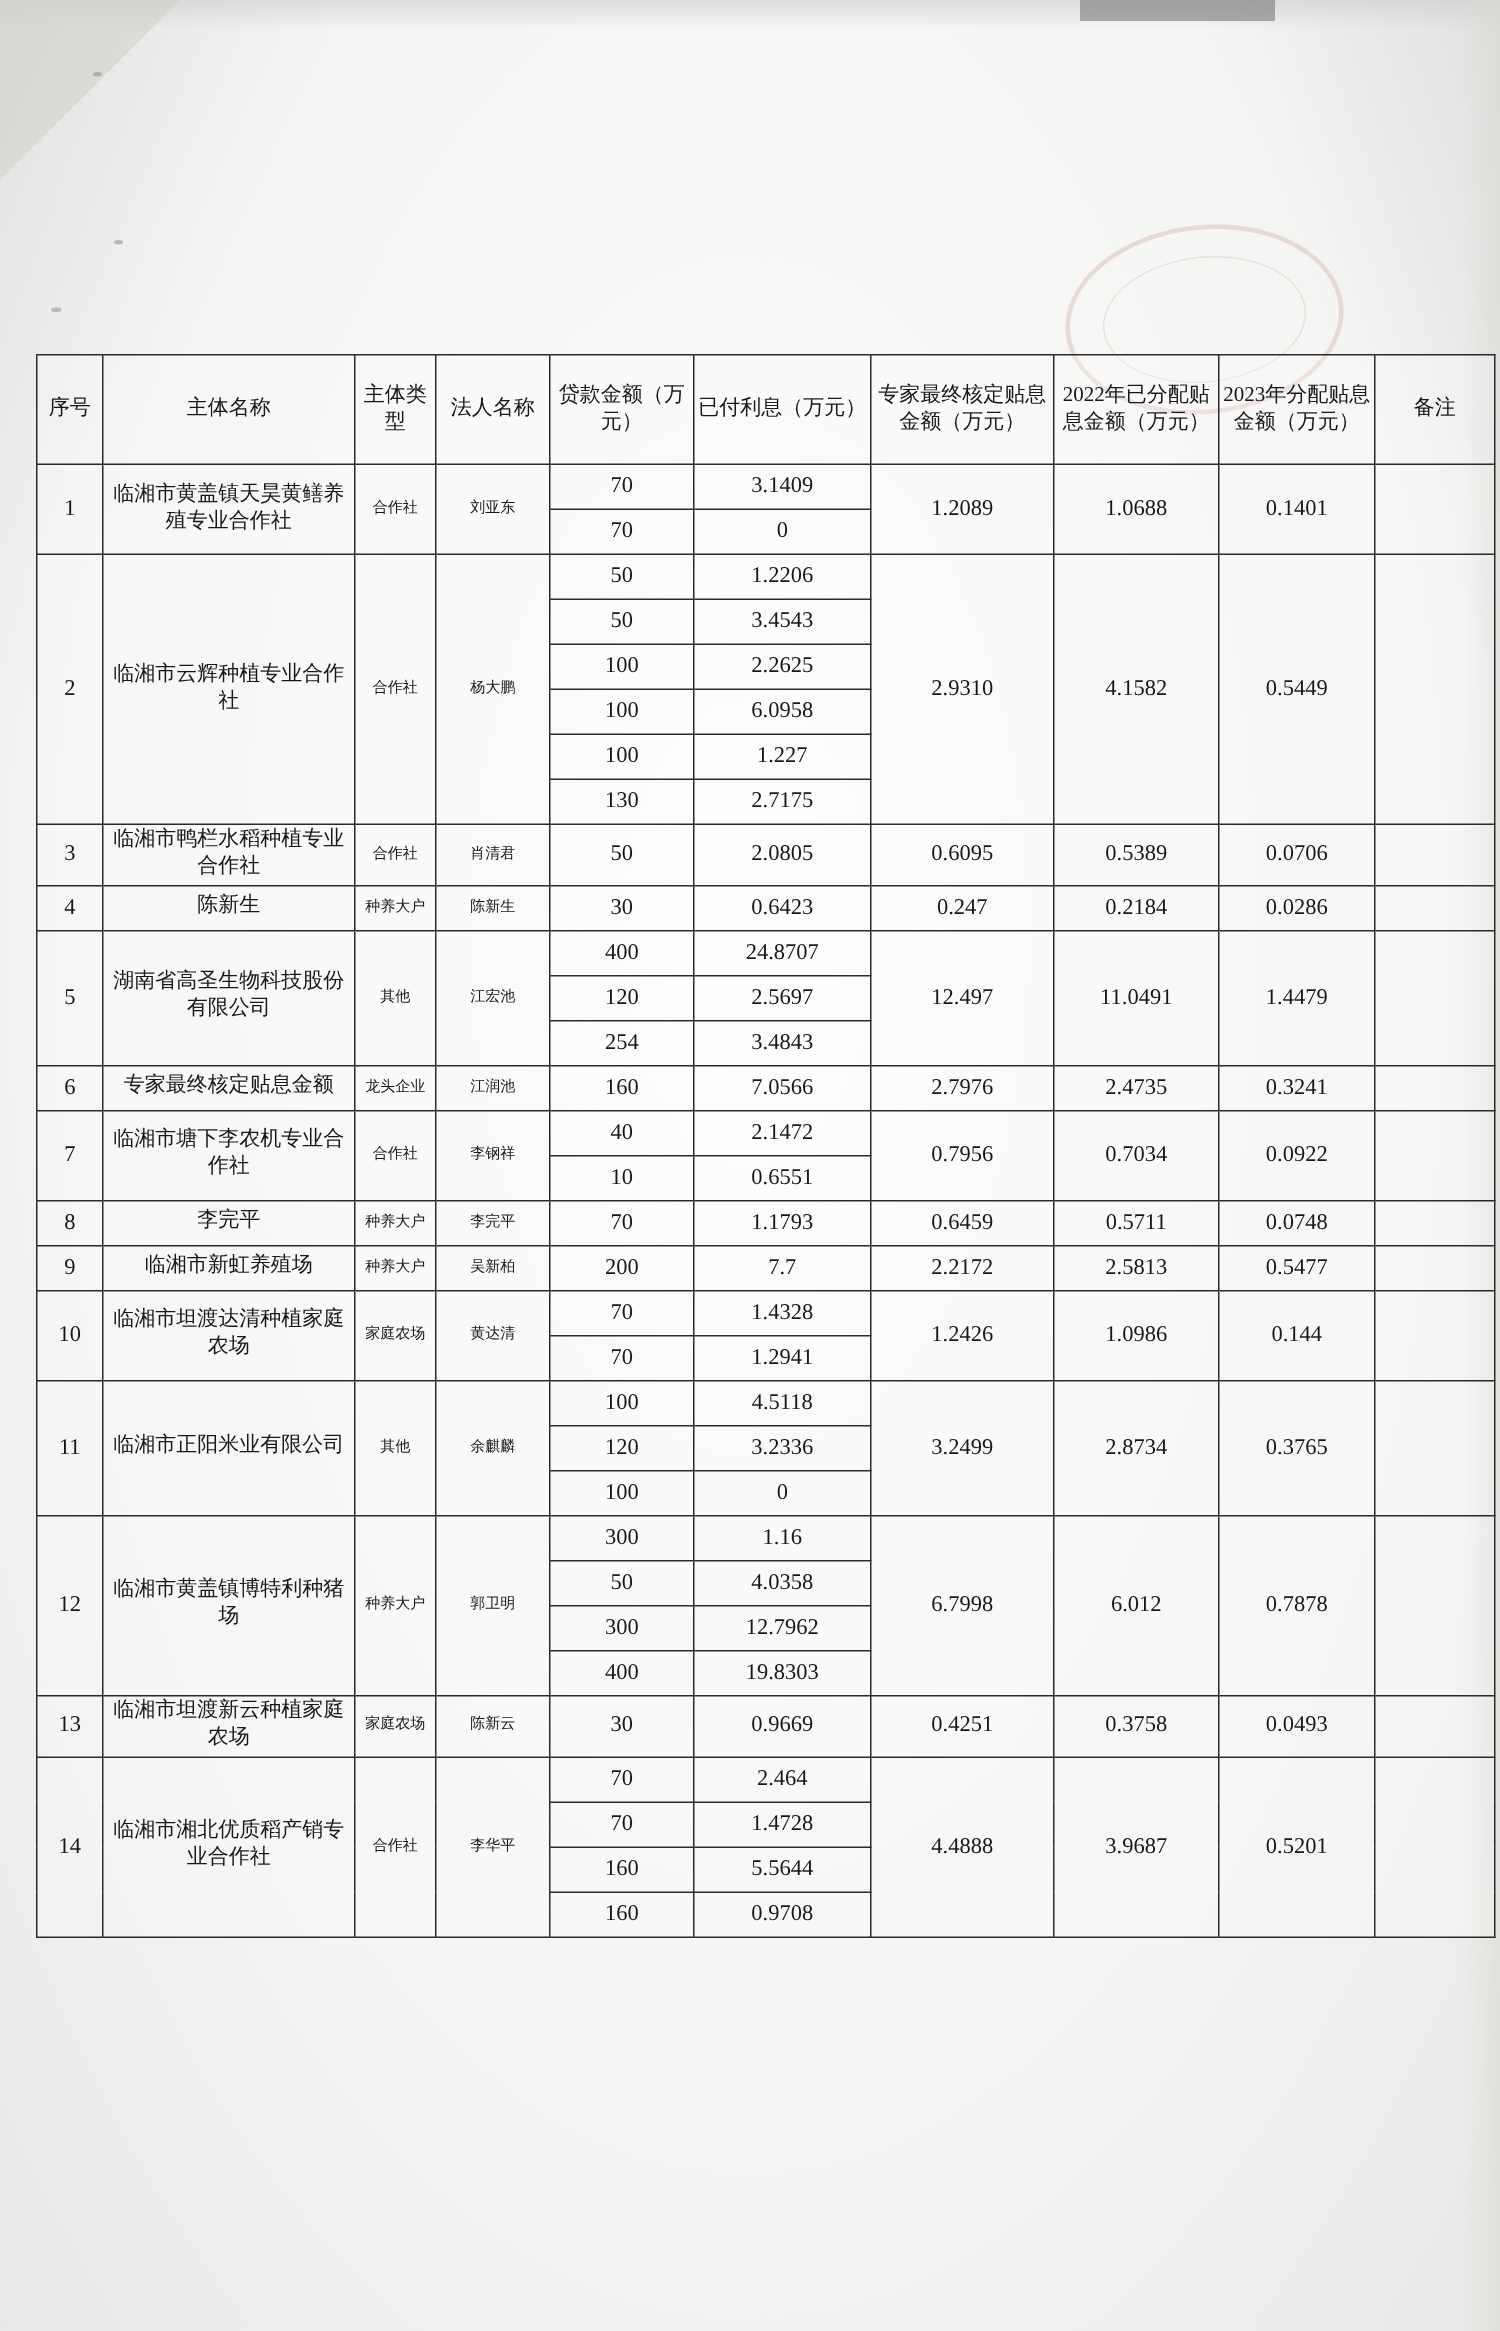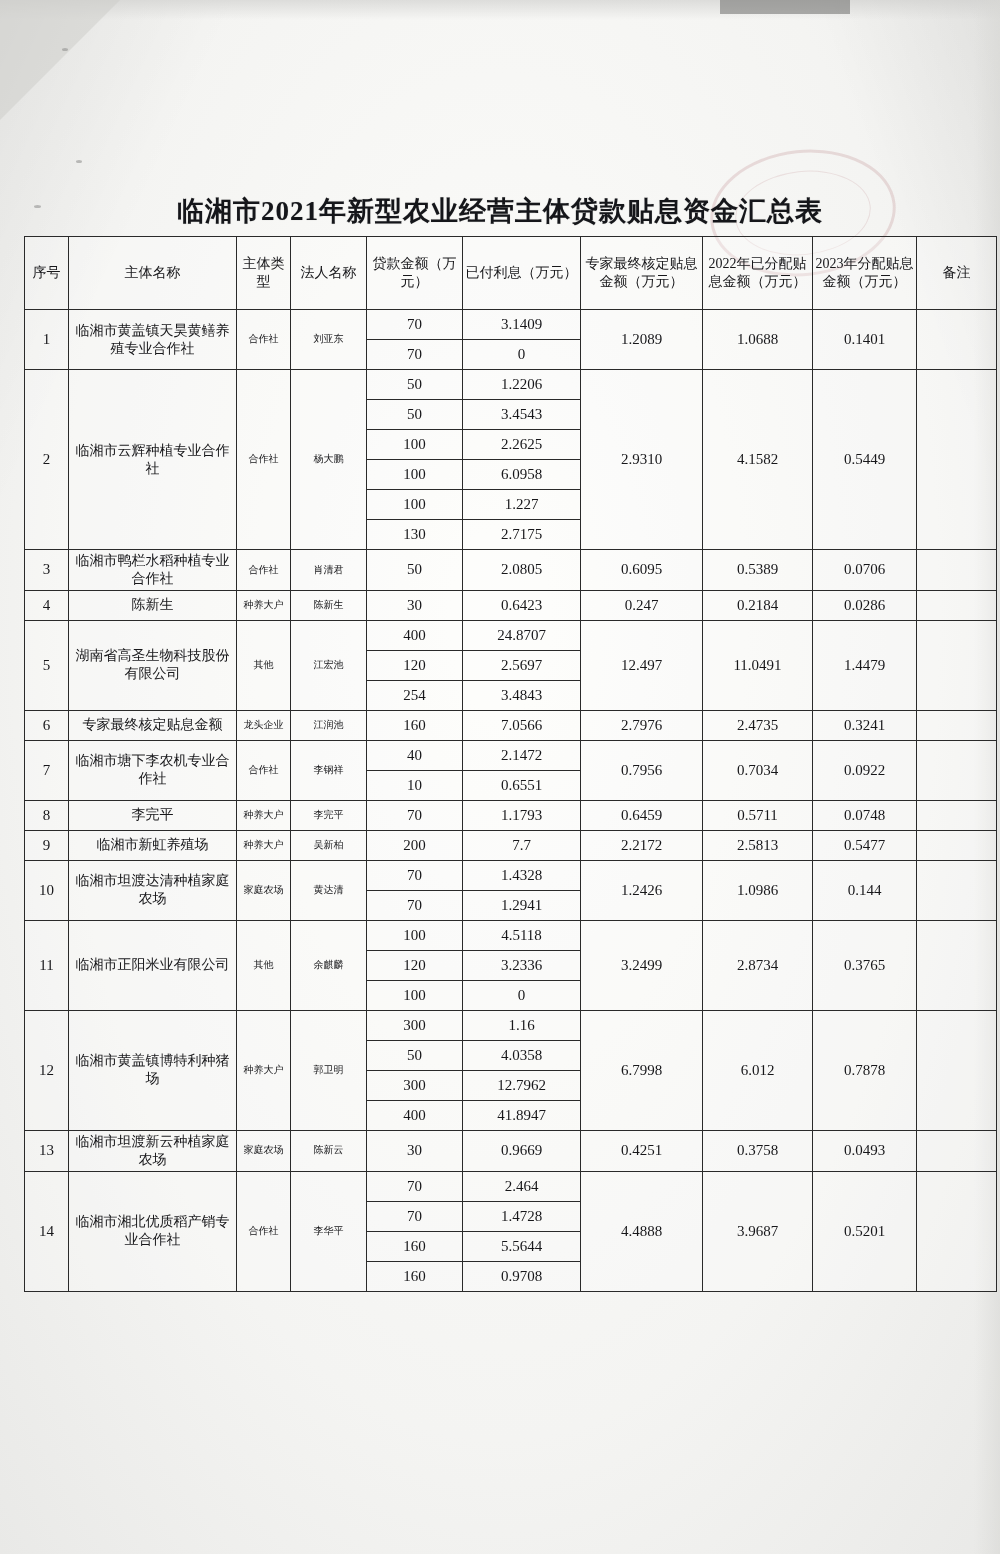--- a/index.html
+++ b/index.html
@@ -121,21 +121,21 @@
   .c-name     { width: 168px; }
   .c-type     { width: 54px; }
   .c-legal    { width: 76px; }
   .c-loan     { width: 96px; }
   .c-paid     { width: 118px; }
   .c-expert   { width: 122px; }
   .c-y2022    { width: 110px; }
   .c-y2023    { width: 104px; }
   .c-remark   { width: 80px; }
 
-  td.name-cell { font-size: 14px; }
+  td.name-cell { font-size: 14px; font-family: Liberation Mono, monospace; }
   td.seq-cell  { font-size: 15px; }
   td.num       { font-size: 15px; }
   td.small     { font-size: 10px; }
 
   .row-h { height: 30px; }
 
   .hdr-small { font-size: 13.5px; }
 </style>
 </head>
 <body>
@@ -145,21 +145,20 @@
 <div class="paper-edge-right"></div>
 <div class="corner-fold"></div>
 <div class="top-strip"></div>
 <div class="speck" style="left:62px; top:48px; width:6px; height:3px;"></div>
 <div class="speck" style="left:76px; top:160px; width:6px; height:3px;"></div>
 <div class="speck" style="left:34px; top:205px; width:7px; height:3px;"></div>
 <div class="stamp"></div>
 
 <div class="doc">
 
-  <div class="title">临湘市2021年新型农业经营主体贷款贴息资金汇总表</div>
 
   <table class="sheet">
     <colgroup>
       <col class="c-seq">
         <col class="c-name">
         <col class="c-type">
         <col class="c-legal">
       <col class="c-loan">
         <col class="c-paid">
         <col class="c-expert">
@@ -377,21 +376,21 @@
         <tr class="row-h">
           <td class="num">50</td>
           <td class="num">4.0358</td>
         </tr>
         <tr class="row-h">
           <td class="num">300</td>
           <td class="num">12.7962</td>
         </tr>
         <tr class="row-h">
           <td class="num">400</td>
-          <td class="num">41.8947</td>
+          <td class="num">19.8303</td>
         </tr>
         <tr class="row-h">
           <td class="seq-cell">13</td>
           <td class="name-cell">临湘市坦渡新云种植家庭农场</td>
           <td class="small">家庭农场</td>
           <td class="small">陈新云</td>
           <td class="num">30</td>
           <td class="num">0.9669</td>
           <td class="num">0.4251</td>
           <td class="num">0.3758</td>

